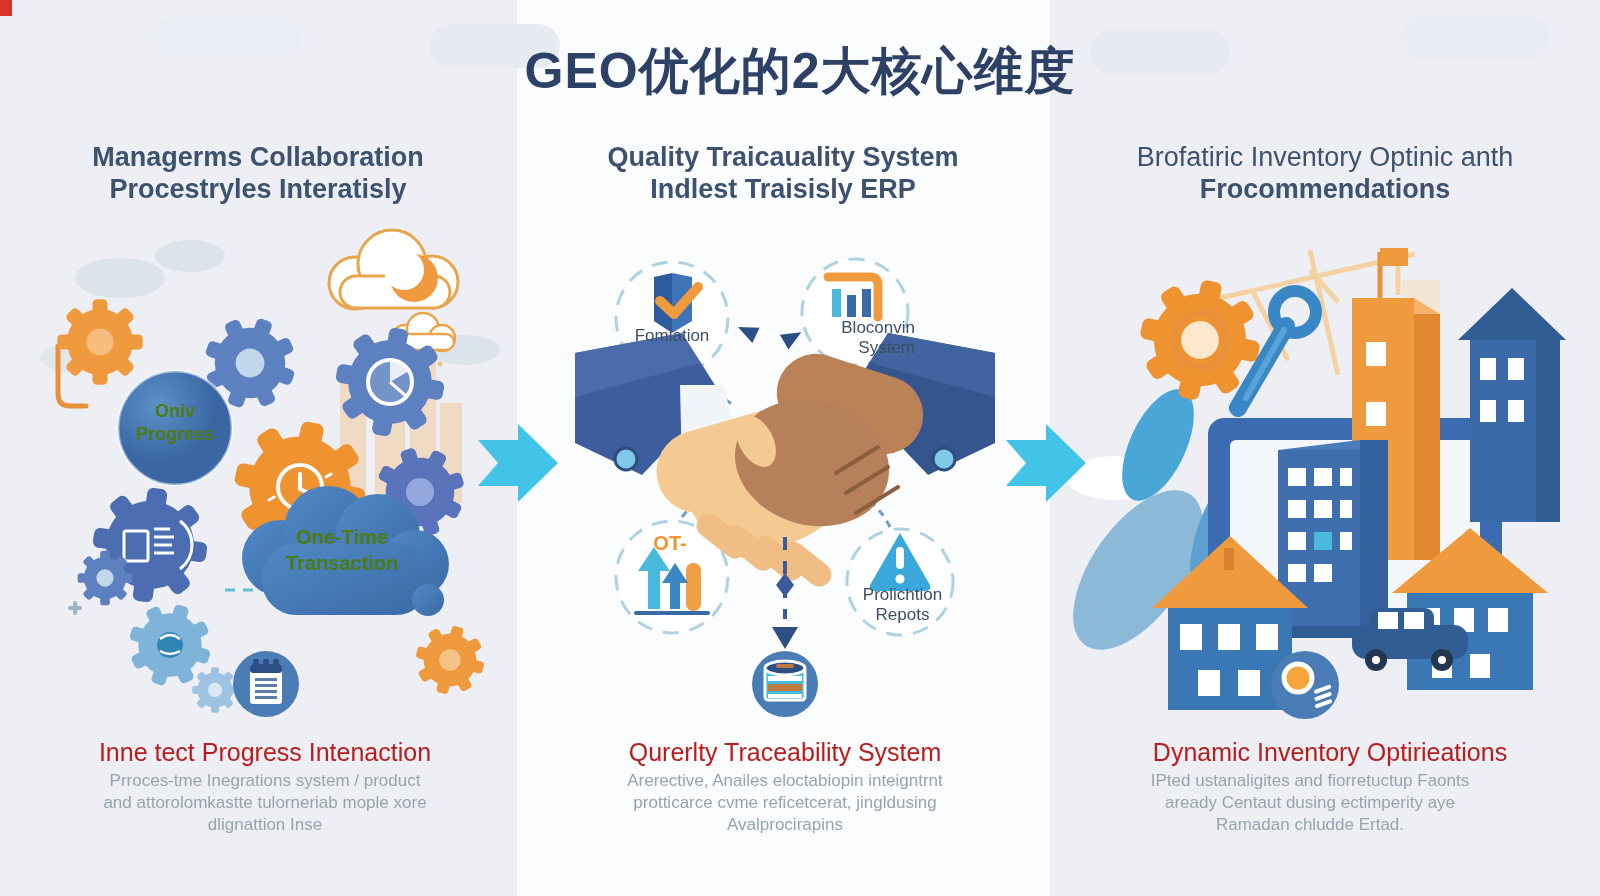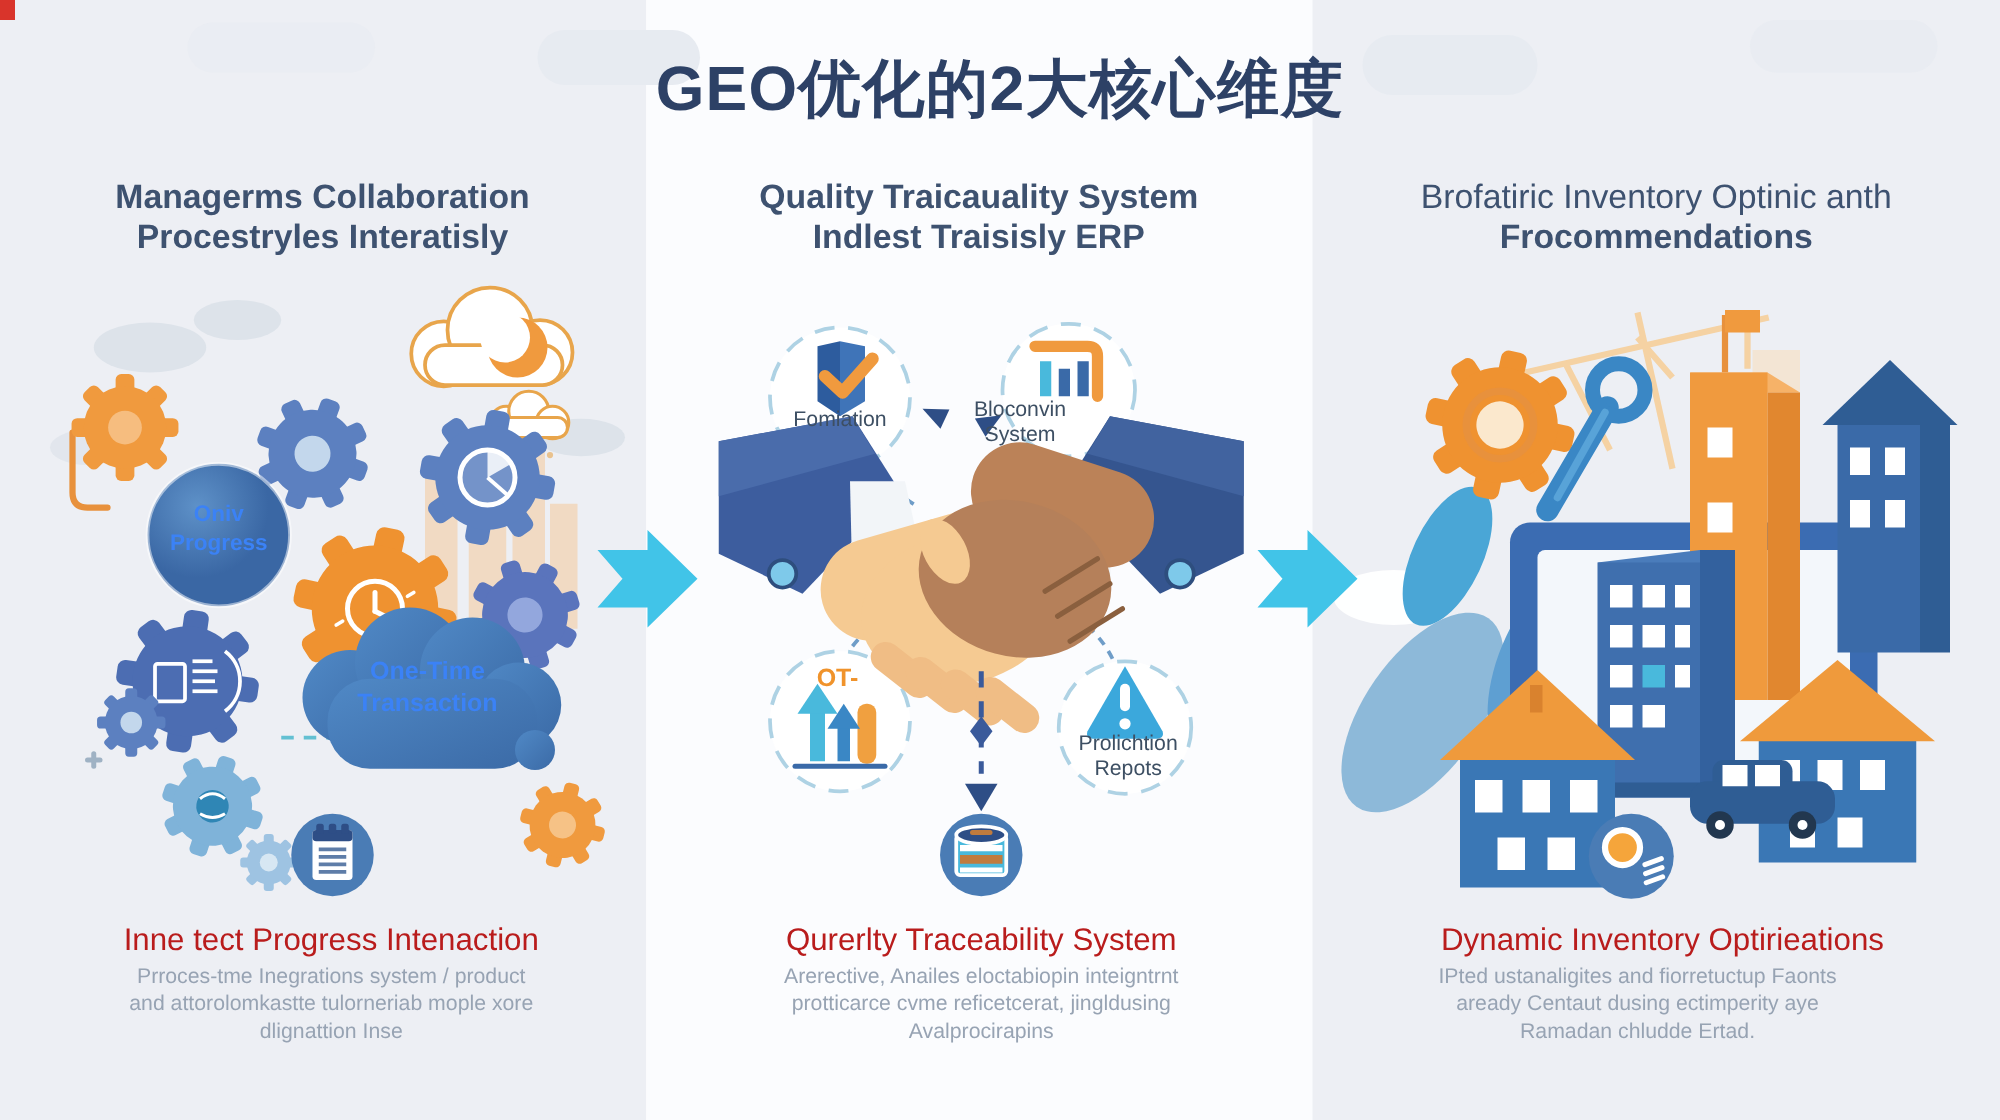--- a/index.html
+++ b/index.html
@@ -10,21 +10,21 @@
   .band.white{background:#fbfcfe;}
   .cloud-sil{position:absolute;background:#e7ebf1;border-radius:50px;}
   .page-title{position:absolute;left:0;top:38px;width:1600px;text-align:center;
     font-size:50px;font-weight:800;color:#2d4166;letter-spacing:1px;}
   .col-heading{position:absolute;text-align:center;font-size:27px;line-height:32px;
     font-weight:600;color:#3e5270;}
   .col-heading .light{font-weight:500;}
   .col-heading .boldline{font-weight:800;}
   .footer-title{position:absolute;text-align:center;font-size:25px;font-weight:400;color:#b91c1c;}
   .footer-body{position:absolute;text-align:center;font-size:17px;line-height:22px;color:#97a3b3;}
-  .circle-label{position:absolute;text-align:center;color:#3b82f6;font-weight:600;}
+  .circle-label{position:absolute;text-align:center;color:#4d7c0f;font-weight:600;}
   .sat-label{position:absolute;text-align:center;color:#3d4f63;font-size:17px;line-height:20px;font-weight:500;}
   .ot-label{position:absolute;color:#f0932b;font-weight:700;font-size:20px;text-align:center;}
   .corner-mark{position:absolute;left:0;top:0;width:12px;height:16px;background:#d9342b;}
   svg{position:absolute;overflow:visible;}
 </style>
 </head>
 <body>
 
 <div id="canvas">
 
@@ -289,21 +289,21 @@
         <rect x="-17" y="-8" width="34" height="5" fill="#ffffff"></rect>
         <rect x="-17" y="0" width="34" height="7" fill="#c07b3e"></rect>
         <rect x="-17" y="10" width="34" height="4" fill="#ffffff"></rect>
         <ellipse cx="0" cy="-16" rx="20" ry="7" fill="#2e4e86" stroke="#ffffff" stroke-width="3"></ellipse>
         <rect x="-9" y="-20" width="18" height="4" rx="2" fill="#c07b3e"></rect>
       </g>
     </g>
   </svg>
 
   <div class="sat-label" style="left:612px;top:326px;width:120px;">Fomiation</div>
-  <div class="sat-label" style="left:756px;top:318px;width:120px;">
+  <div class="sat-label" style="left:795px;top:318px;width:120px;text-align:right;">
     <div>Bloconvin</div>
     <div>System</div>
   </div>
   <div class="ot-label" style="left:640px;top:532px;width:60px;">OT-</div>
   <div class="sat-label" style="left:845px;top:585px;width:115px;">
     <div>Prolichtion</div>
     <div>Repots</div>
   </div>
 
   <svg style="left:1080px;top:240px;" width="480" height="490" viewBox="0 0 480 490">

